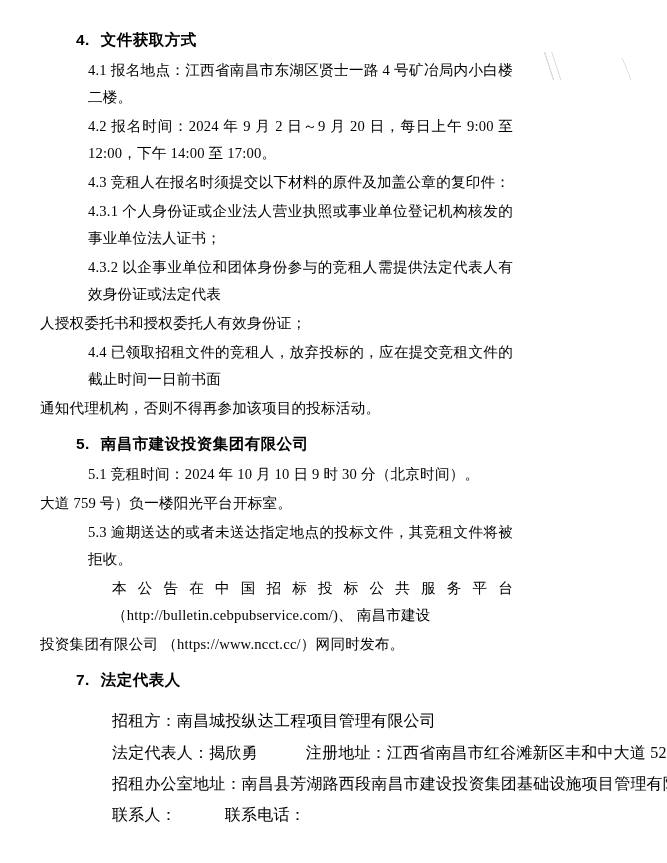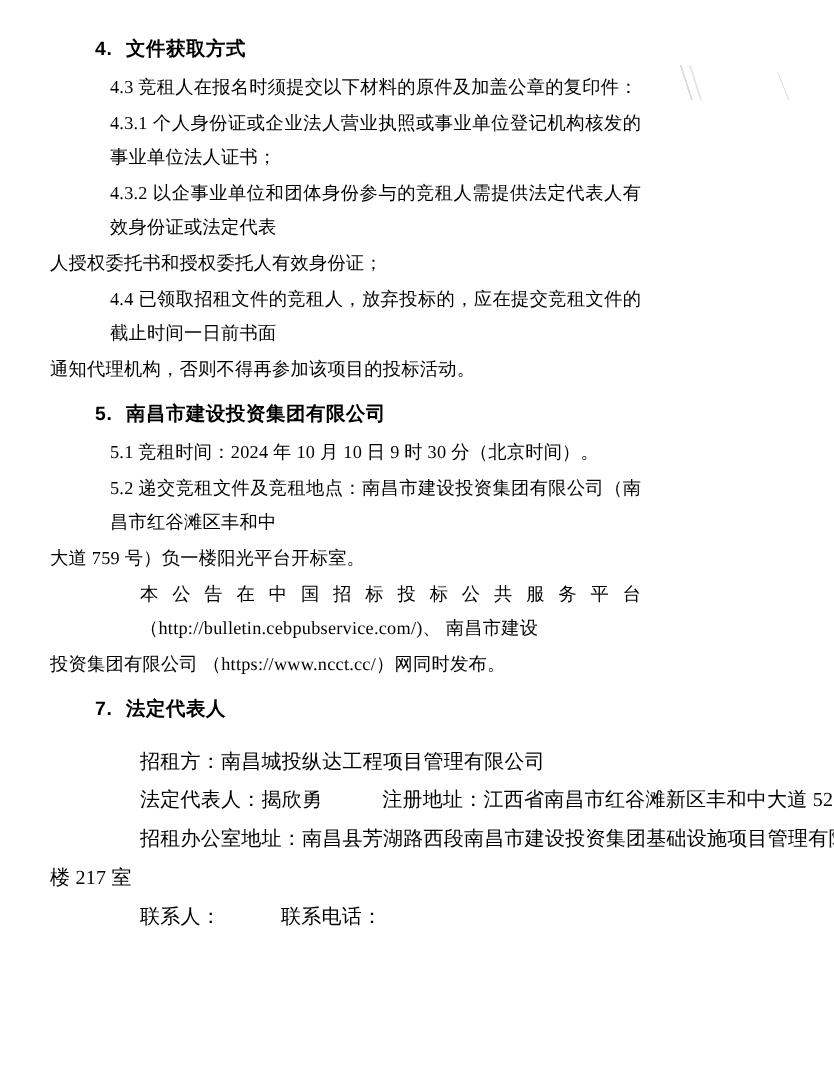--- a/index.html
+++ b/index.html
@@ -86,34 +86,36 @@
 </style>
 </head>
 <body>
 
 <div class="page">
 
   <div class="h2">
     <span class="num">4.</span>
     <span>文件获取方式</span>
   </div>
+  <div class="p">4.1 报名地点：江西省南昌市东湖区贤士一路 4 号矿冶局内小白楼二楼。</div>
+  <div class="p">4.2 报名时间：2024 年 9 月 2 日～9 月 20 日，每日上午 9:00 至 12:00，下午 14:00 至 17:00。</div>
   <div class="p">4.3 竞租人在报名时须提交以下材料的原件及加盖公章的复印件：</div>
   <div class="p">4.3.1 个人身份证或企业法人营业执照或事业单位登记机构核发的事业单位法人证书；</div>
   <div class="p">4.3.2 以企事业单位和团体身份参与的竞租人需提供法定代表人有效身份证或法定代表</div>
   <div class="p cont">人授权委托书和授权委托人有效身份证；</div>
   <div class="p">4.4 已领取招租文件的竞租人，放弃投标的，应在提交竞租文件的截止时间一日前书面</div>
   <div class="p cont">通知代理机构，否则不得再参加该项目的投标活动。</div>
 
   <div class="h2">
     <span class="num">5.</span>
     <span>南昌市建设投资集团有限公司</span>
   </div>
   <div class="p">5.1 竞租时间：2024 年 10 月 10 日 9 时 30 分（北京时间）。</div>
-  <div class="p">5.2 递交竞租文件及竞租地点：南昌市建设投资集团有限公司（南昌市红谷滩区丰和中</div>
   <div class="p cont">大道 759 号）负一楼阳光平台开标室。</div>
+  <div class="p">5.3 逾期送达的或者未送达指定地点的投标文件，其竞租文件将被拒收。</div>
 
   <div class="p ind3">本公告在中国招标投标公共服务平台（http://bulletin.cebpubservice.com/)、 南昌市建设</div>
   <div class="p cont">投资集团有限公司 （https://www.ncct.cc/）网同时发布。</div>
 
   <div class="h2">
     <span class="num">7.</span>
     <span>法定代表人</span>
   </div>
   <div class="spacer"></div>
 
@@ -121,23 +123,20 @@
     <span class="lbl">招租方：</span><span>南昌城投纵达工程项目管理有限公司</span>
   </div>
 
   <div class="row">
     <span class="lbl">法定代表人：</span><span>揭欣勇</span><span class="gap-wide"></span><span class="lbl">注册地址：</span><span>江西省南昌市红谷滩新区丰和中大道 521 号</span>
   </div>
 
   <div class="row">
     <span class="lbl">招租办公室地址：</span><span>南昌县芳湖路西段南昌市建设投资集团基础设施项目管理有限公司 2</span>
   </div>
-  <div class="row" style="padding-left:6px;">
-    <span>楼 217 室</span>
-  </div>
 
   <div class="row">
     <span class="lbl">联系人：</span><span class="gap-wide"></span><span class="lbl">联系电话：</span>
   </div>
 
   <div class="artifact a1"></div>
   <div class="artifact a2"></div>
 </div>
 
 </body></html>

